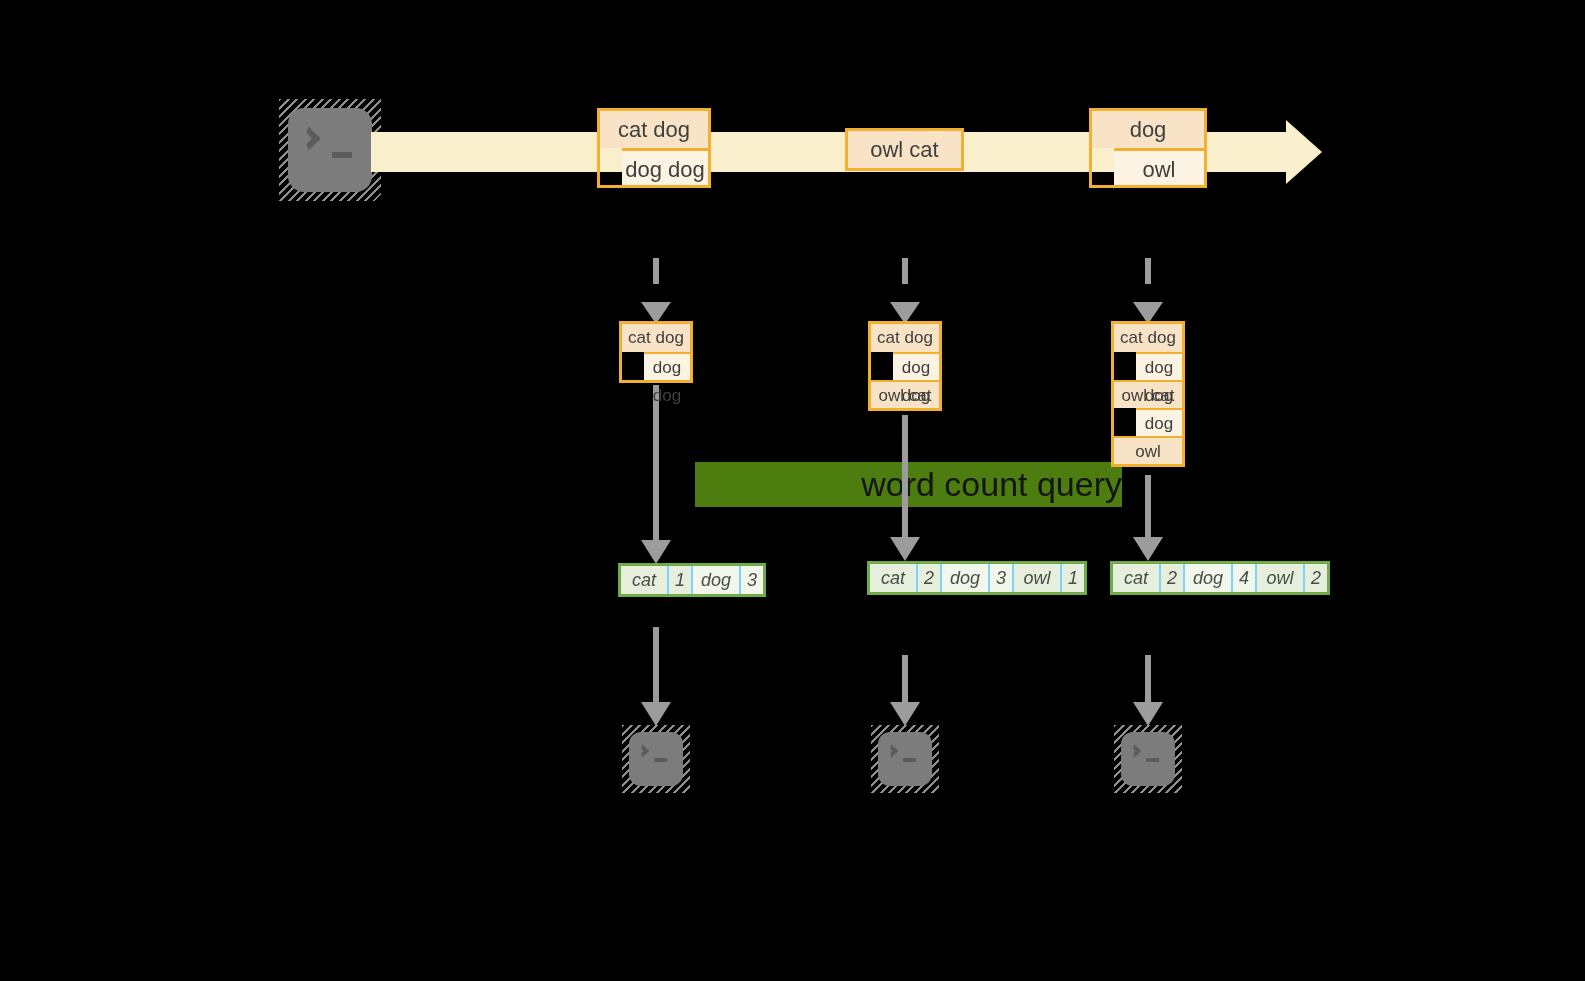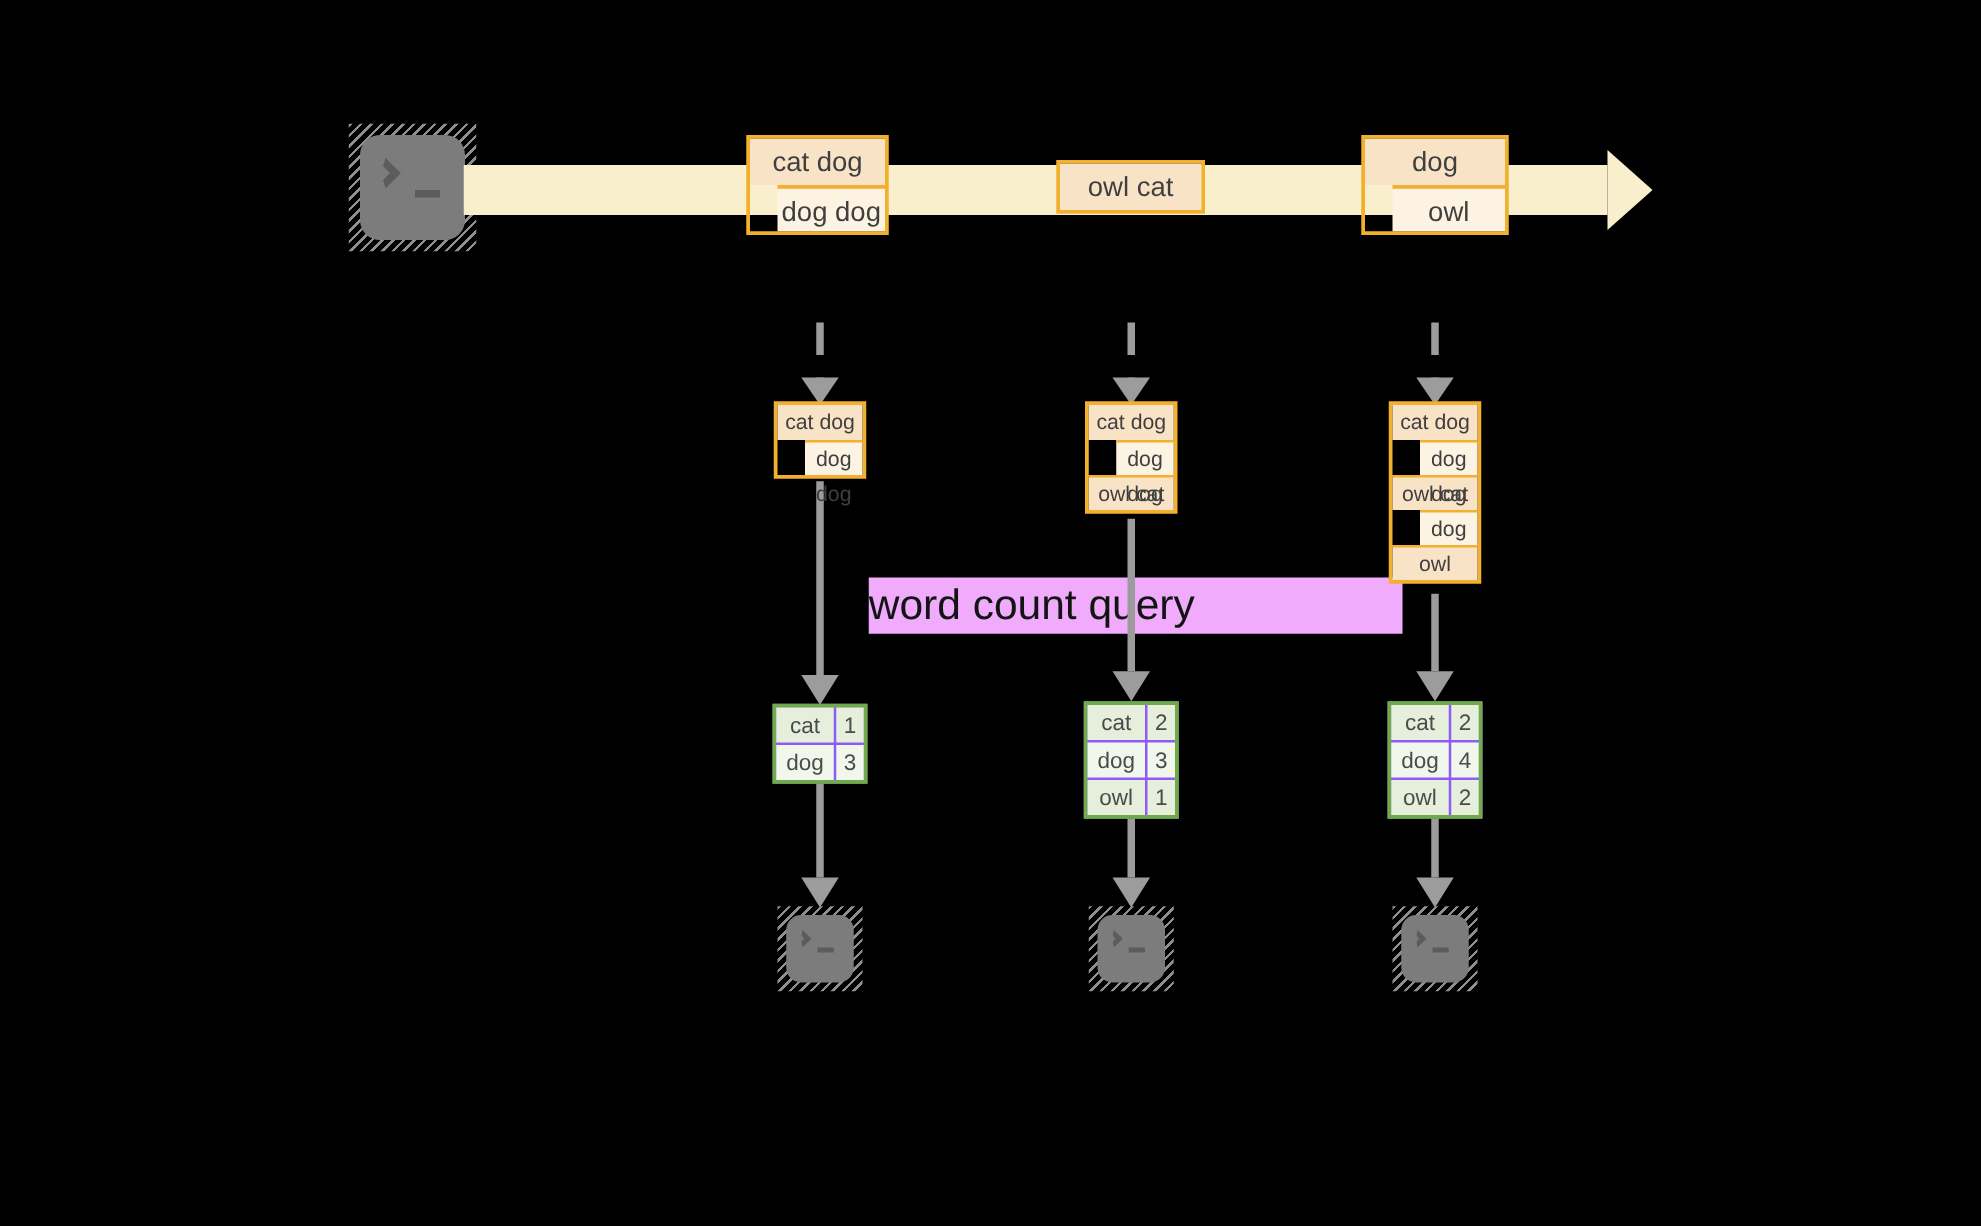--- a/index.html
+++ b/index.html
@@ -93,25 +93,25 @@
     color: #3f3f3f;
   }
   .state-row + .state-row { border-top: 2px solid #F2B02E; }
   .fill-a { background: #F9E3C6; }
   .fill-b { background: #FDF3E3; margin-left: 22px; }
 
   
   .gtable {
     position: absolute;
     border: 3px solid #6FAC48;
-    background: #8b5cf6;
+    background: #7dd3fc;
     display: flex;
-    flex-direction: column;
     gap: 2px;
     z-index: 3;
+    font-style: italic;
   }
   .g-row { display: flex; gap: 2px; height: 28px; }
   .g-word, .g-num {
     line-height: 28px;
     text-align: center;
     font-size: 18px;
     color: #4b4b4b;
   }
   .g-word { width: 46px; }
   .g-num { width: 22px; }
@@ -142,26 +142,25 @@
     border-left: 15px solid transparent;
     border-right: 15px solid transparent;
     border-top: 22px solid #9c9c9c;
   }
 
   
   .query-band {
     position: absolute;
     left: 695px; top: 462px;
     width: 427px; height: 45px;
-    background: #f0abfc;
+    background: #4d7c0f;
     z-index: 2;
     display: flex;
     align-items: center;
-    justify-content: flex-start;
-    padding-right: 26px;
+    justify-content: flex-end;
   }
   .query-band span {
     font-size: 34px;
     font-weight: 300;
     color: #141414;
     white-space: nowrap;
   }
 </style>
 </head>
 <body>

